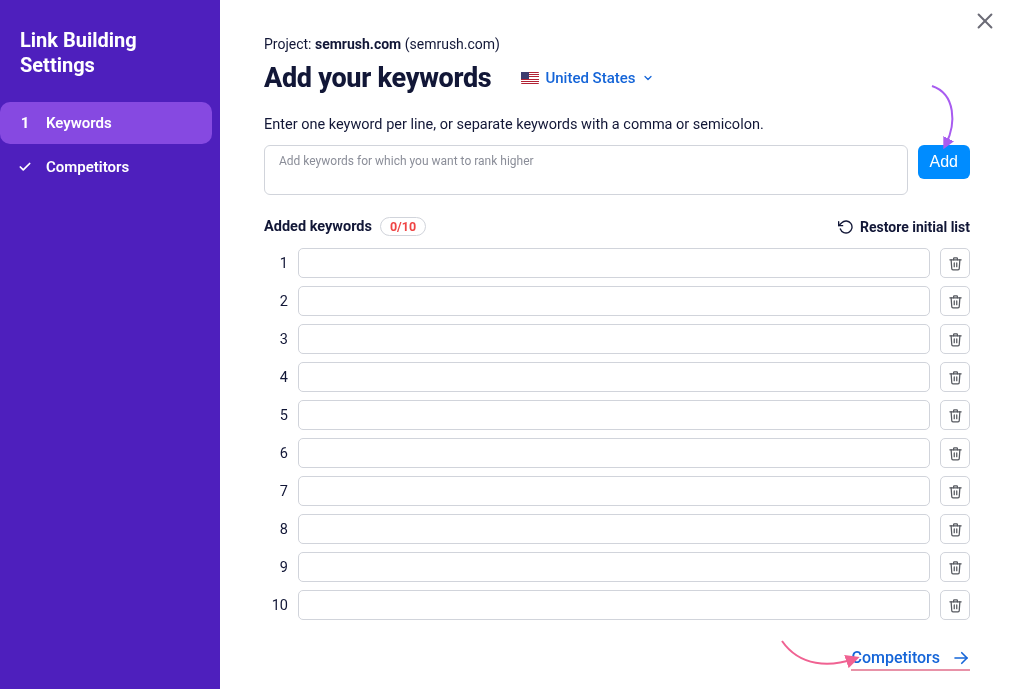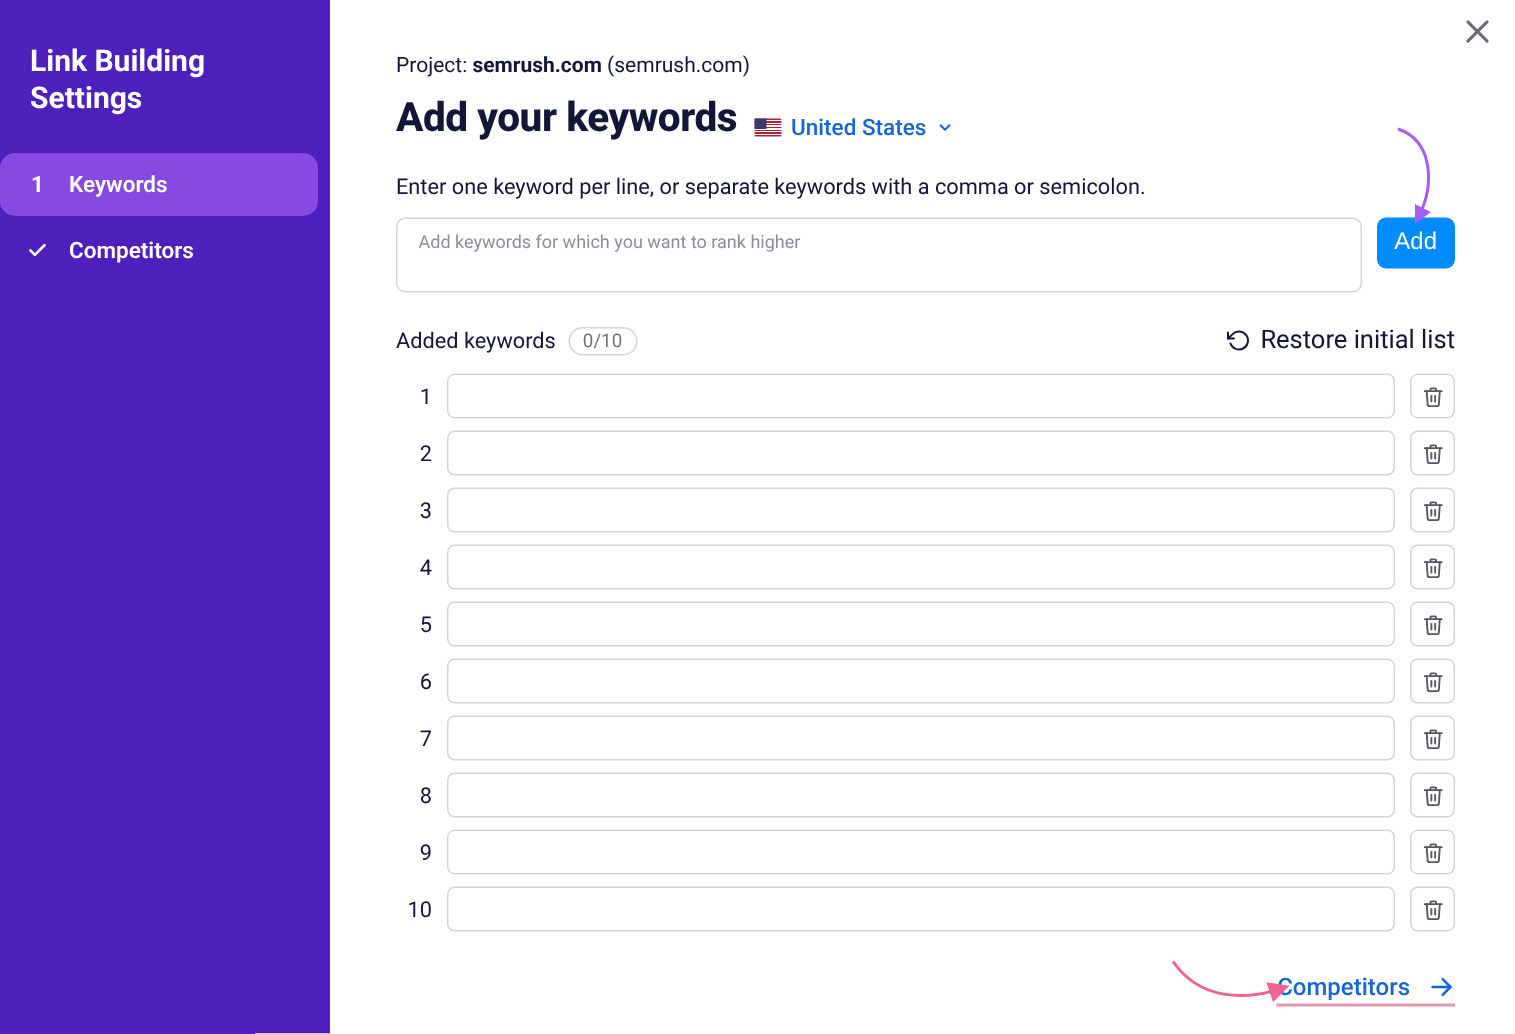--- a/index.html
+++ b/index.html
@@ -62,22 +62,22 @@
   }
   .project-line {
     font-size: 14px;
     color: #121737;
     margin-bottom: 10px;
   }
   .project-name { font-weight: 700; }
   .project-domain { color: #121737; }
   .page-title-row {
     display: flex;
-    align-items: flex-end;
-    gap: 12px;
+    align-items: center;
+    gap: 30px;
     margin-bottom: 22px;
   }
   .page-title {
     font-size: 27px;
     font-weight: 800;
     letter-spacing: -0.3px;
   }
   .locale {
     display: inline-flex;
     align-items: center;
@@ -135,42 +135,43 @@
     padding: 0 12px;
     font-size: 16px;
     font-weight: 500;
     cursor: pointer;
   }
   .added-bar {
     display: flex;
     justify-content: space-between;
     align-items: center;
     margin-bottom: 12px;
+    font-weight: bold;
   }
   .added-label {
     font-size: 14.5px;
     display: inline-flex;
     align-items: center;
     gap: 8px;
   }
   .count-pill {
     display: inline-block;
     border: 1px solid #d1d4db;
     border-radius: 999px;
     padding: 1px 9px;
     font-size: 12.5px;
-    color: #737373;
+    color: #ef4444;
     text-align: right;
   }
   .restore {
     display: inline-flex;
     align-items: center;
     gap: 6px;
     color: #121737;
-    font-size: 17px;
+    font-size: 14px;
     cursor: pointer;
   }
   .kw-rows { display: flex; flex-direction: column; gap: 8px; }
   .kw-row { display: flex; align-items: center; gap: 10px; }
   .kw-num {
     width: 24px;
     text-align: right;
     font-size: 14.5px;
     color: #121737;
   }

